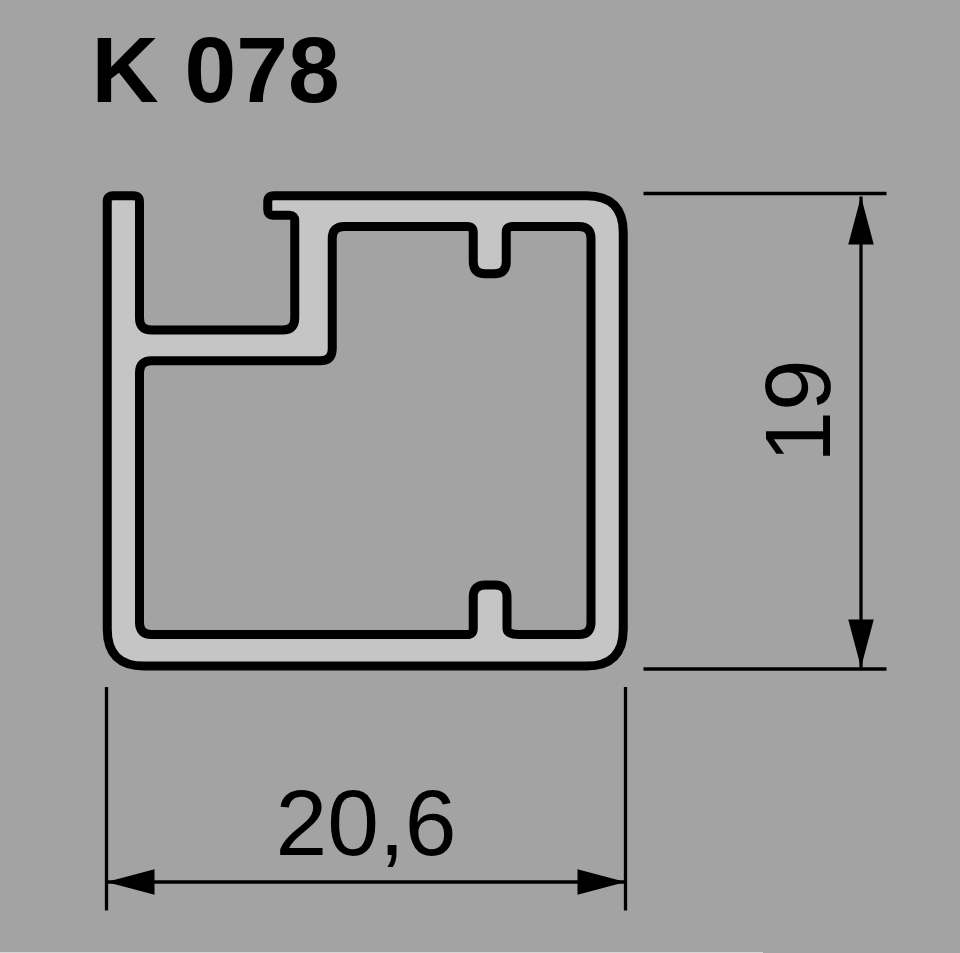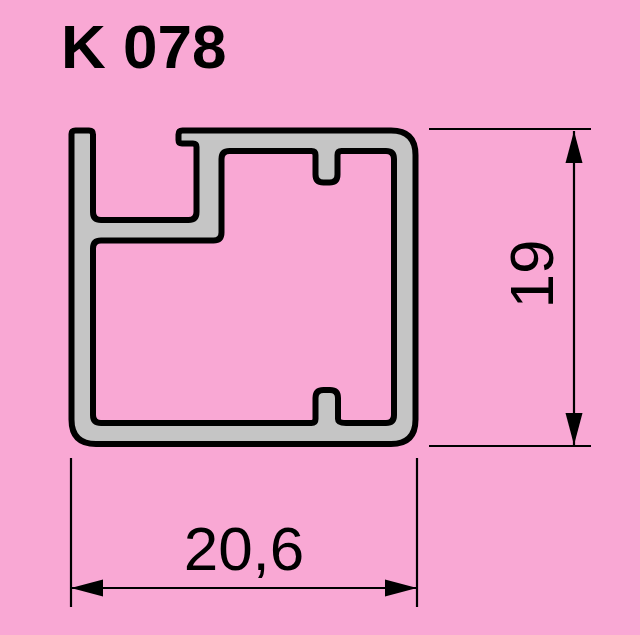--- a/index.html
+++ b/index.html
@@ -4,21 +4,21 @@
 <style>
   html, body {
     margin: 0;
     padding: 0;
     background: #ffffff;
   }
   .frame {
     position: relative;
     width: 640px;
     height: 635px;
-    background: #f9a8d4;
+    background: #a3a3a3;
     overflow: hidden;
   }
   svg {
     display: block;
   }
   .title-text {
     font-family: "Liberation Sans", sans-serif;
     font-size: 62px;
     font-weight: bold;
     fill: #000000;

